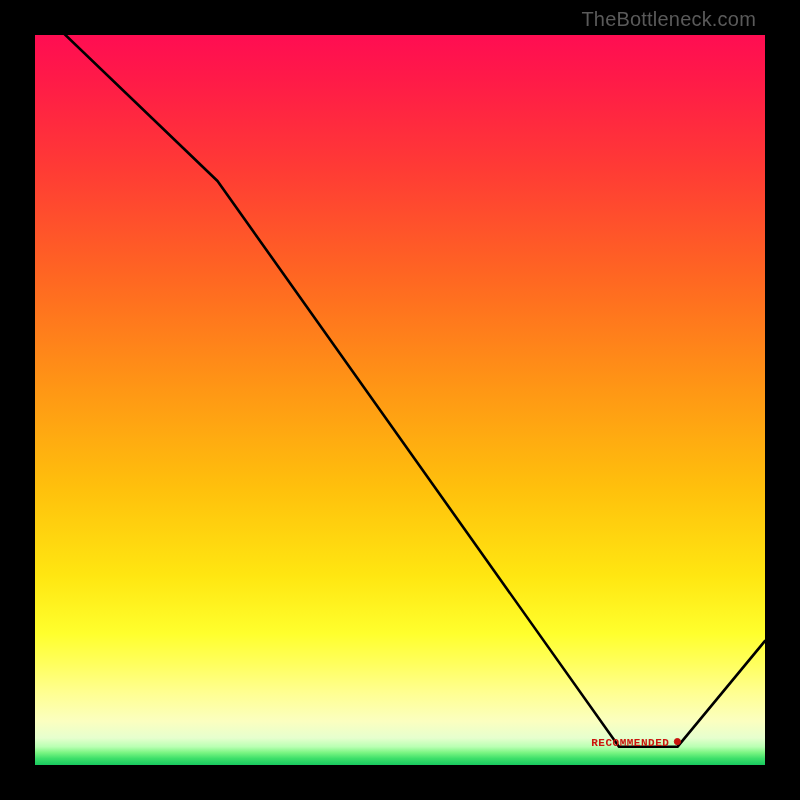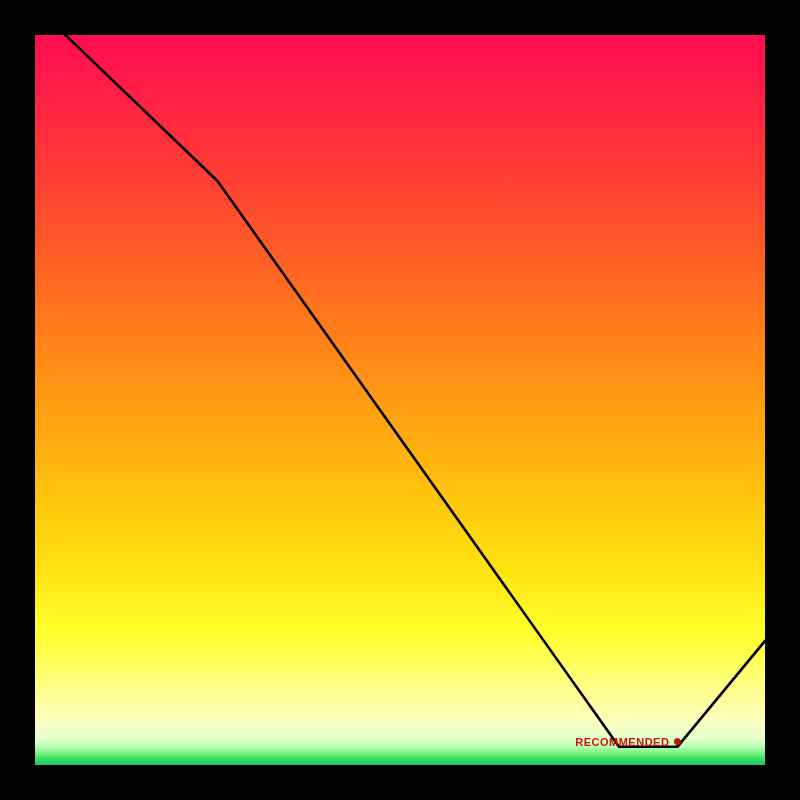--- a/index.html
+++ b/index.html
@@ -19,20 +19,21 @@
     height: 800px;
     background: #000000;
   }
   .plot-area {
     position: absolute;
     left: 35px;
     top: 35px;
     width: 730px;
     height: 730px;
     overflow: hidden;
+    font-family: Liberation Mono, monospace;
   }
   .gradient {
     position: absolute;
     left: 0;
     top: 0;
     width: 100%;
     height: 100%;
     background: linear-gradient(
       to bottom,
       #ff0d52 0%,
@@ -75,13 +76,14 @@
   <div class="plot-area">
     <div class="gradient"></div>
 
     <svg class="overlay" width="730" height="730" viewBox="0 0 730 730">
       <path id="curve-path" fill="none" stroke="#000000" stroke-width="2.6" stroke-linejoin="round" stroke-linecap="round" d="M0.0 -29.2 L182.5 146.0 L584.0 711.8 L642.4 711.8 L730.0 605.9"></path>
       <circle id="reco-dot" r="3.1" fill="#c8120c" stroke="#c8120c" stroke-width="1" cx="642.4" cy="706.6"></circle>
       <text id="reco-text" fill="#cc150e" font-size="11" font-weight="700" letter-spacing="0.5" text-anchor="end" x="634.4" y="710.6">RECOMMENDED</text>
     </svg>
   </div>
 
+  <div class="credit">TheBottleneck.com</div>
 </div>
 
 </body></html>

